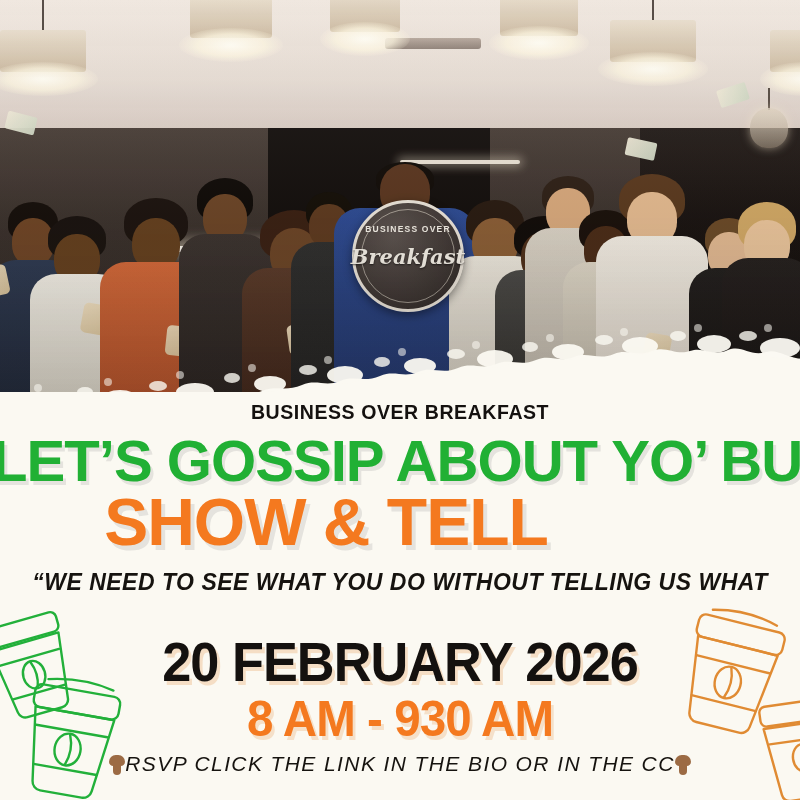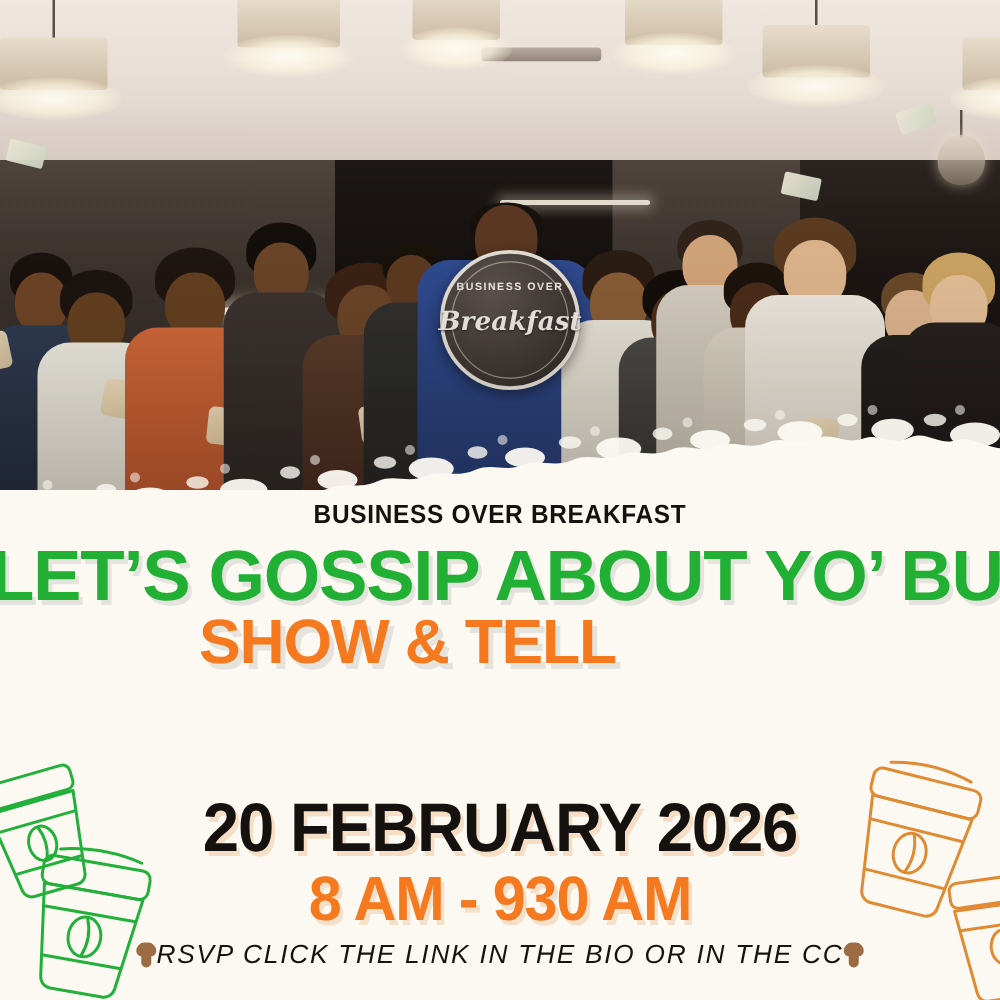--- a/index.html
+++ b/index.html
@@ -122,21 +122,21 @@
   .headline-green{
     position:absolute;top:36px;left:0;width:800px;text-align:center;
     font-size:57px;font-weight:700;color:#21B034;white-space:nowrap;
     letter-spacing:-1px;
     transform:scaleX(1.02);
     text-shadow:3px 4px 0 rgba(150,150,150,.22);
     font-family:"Liberation Sans", sans-serif;
   }
   .headline-orange{
     position:absolute;top:92px;left:0;width:652px;text-align:center;
-    font-size:50px;font-weight:700;color:#F4791F;white-space:nowrap;
+    font-size:66px;font-weight:700;color:#F4791F;white-space:nowrap;
     letter-spacing:-1px;
     text-shadow:4px 5px 0 rgba(150,150,150,.22);
     font-family:"Liberation Sans", sans-serif;
   }
   .quote{
     position:absolute;top:176px;left:0;width:800px;text-align:center;
     font-size:23px;font-weight:700;font-style:italic;color:#16130f;
     letter-spacing:.5px;line-height:1.28;
     white-space:nowrap;
     font-family:"Liberation Sans", sans-serif;
@@ -362,20 +362,21 @@
 
   <div class="content">
 
     <div class="kicker">BUSINESS OVER BREAKFAST</div>
 
     <div class="headline-green">LET’S GOSSIP ABOUT YO’ BUSINESS</div>
 
     <div class="headline-orange">SHOW &amp; TELL</div>
 
     <div class="quote">
+      <span>“WE NEED TO SEE WHAT YOU DO WITHOUT TELLING US WHAT</span>
     </div>
 
     <div class="date">20 FEBRUARY 2026</div>
 
     <div class="time">8 AM - 930 AM</div>
 
     <div class="rsvp">
       <span class="hand"><b></b><i></i></span><span>RSVP CLICK THE LINK IN THE BIO OR IN THE CC</span><span class="hand"><b></b><i></i></span>
     </div>
   </div>

